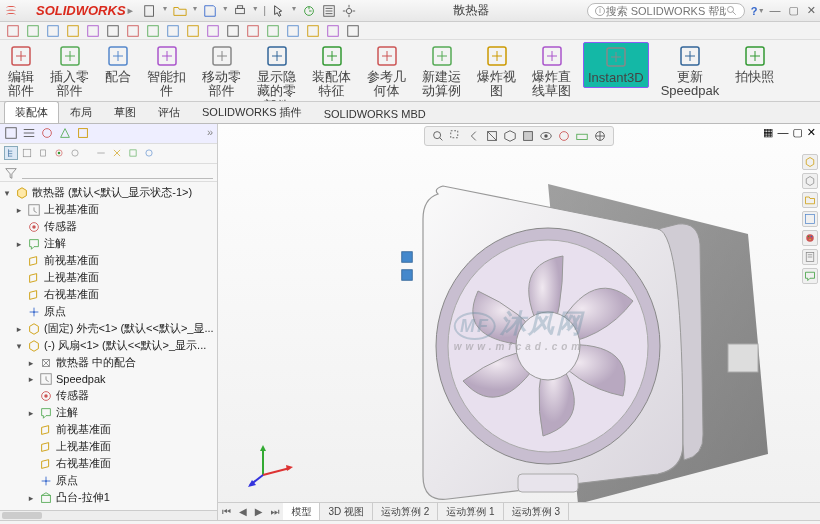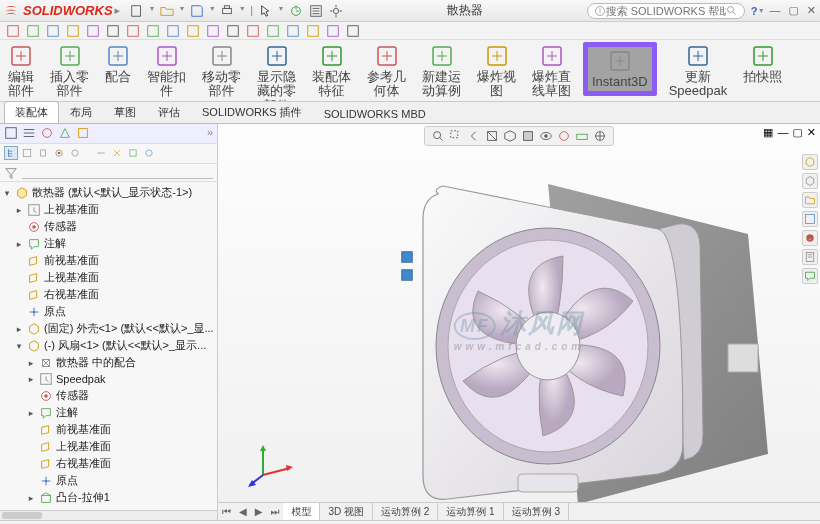--- a/index.html
+++ b/index.html
@@ -1,29 +1,29 @@
 <!DOCTYPE html>
 <html><head>
 <meta charset="utf-8">
 <style>
 * { margin: 0; padding: 0; box-sizing: border-box; font-family: "Microsoft YaHei", Arial, sans-serif; }
 body { width: 820px; height: 524px; background: #e8e8e8; font-size: 11px; overflow: hidden; position: relative; }
 .titlebar { height: 22px; background: linear-gradient(#f8f8f8,#e8e8e8); display: flex; align-items: center; padding: 0 4px; border-bottom: 1px solid #ccc; }
-.logo { color: #da291c; font-weight: bold; font-size: 13px; font-style: italic; display: flex; align-items: center; gap: 5px; }
+.logo { color: #da291c; font-weight: bold; font-size: 13px; font-style: italic; display: flex; align-items: center; gap: 18px; }
 .logo svg { width: 14px; height: 14px; }
 .titlebar .qat { margin-left: 10px; display: flex; gap: 6px; }
 .qat .ic { width: 14px; height: 14px; cursor: pointer; color: #555; }
 .title-center { flex: 1; text-align: center; color: #333; font-size: 12px; }
 .search-wrap { display: flex; align-items: center; border: 1px solid #bbb; border-radius: 10px; padding: 1px 6px; background: #fff; margin-right: 6px; }
 .search-wrap input { border: none; outline: none; font-size: 11px; width: 120px; }
 .wincontrols { display: flex; gap: 8px; color: #666; margin-left: 6px; }
 .wincontrols span { cursor: pointer; }
 .ribbon { height: 62px; background: #f3f3f3; border-bottom: 1px solid #ccc; display: flex; align-items: flex-start; padding: 2px 4px; gap: 8px; overflow: hidden; }
 .ribbon .grp { display: flex; flex-direction: column; align-items: center; padding: 2px 4px; gap: 2px; cursor: pointer; font-size: 13px; color: #444; min-width: 30px; }
-.ribbon .grp.sel { background: #a3a3a3; border: 5px solid #8b5cf6; border-radius: 2px; }
+.ribbon .grp.sel { background: #14b8a6; border: 1px solid #8b5cf6; border-radius: 2px; }
 .ribbon .grp .ic { width: 24px; height: 24px; display: flex; align-items: center; justify-content: center; }
 .tabs { height: 22px; background: #f0f0f0; border-bottom: 1px solid #bbb; display: flex; align-items: flex-end; padding-left: 4px; gap: 0; }
 .tab { padding: 3px 10px; font-size: 11px; color: #333; cursor: pointer; border: 1px solid transparent; border-bottom: none; }
 .tab.active { background: #fff; border-color: #bbb; border-radius: 3px 3px 0 0; }
 .main { display: flex; height: 396px; background: #fff; }
 .sidepanel { width: 218px; background: #f7f7f7; border-right: 1px solid #ccc; display: flex; flex-direction: column; }
 .sp-toolbar { height: 20px; display: flex; gap: 4px; padding: 2px 4px; border-bottom: 1px solid #ddd; background: #eef; }
 .sp-toolbar .ic { width: 14px; height: 14px; cursor: pointer; }
 .sp-tabs { height: 20px; display: flex; gap: 2px; padding: 2px 4px; border-bottom: 1px solid #ddd; }
 .sp-tabs .ic { width: 14px; height: 14px; cursor: pointer; padding:1px; border:1px solid transparent;}

